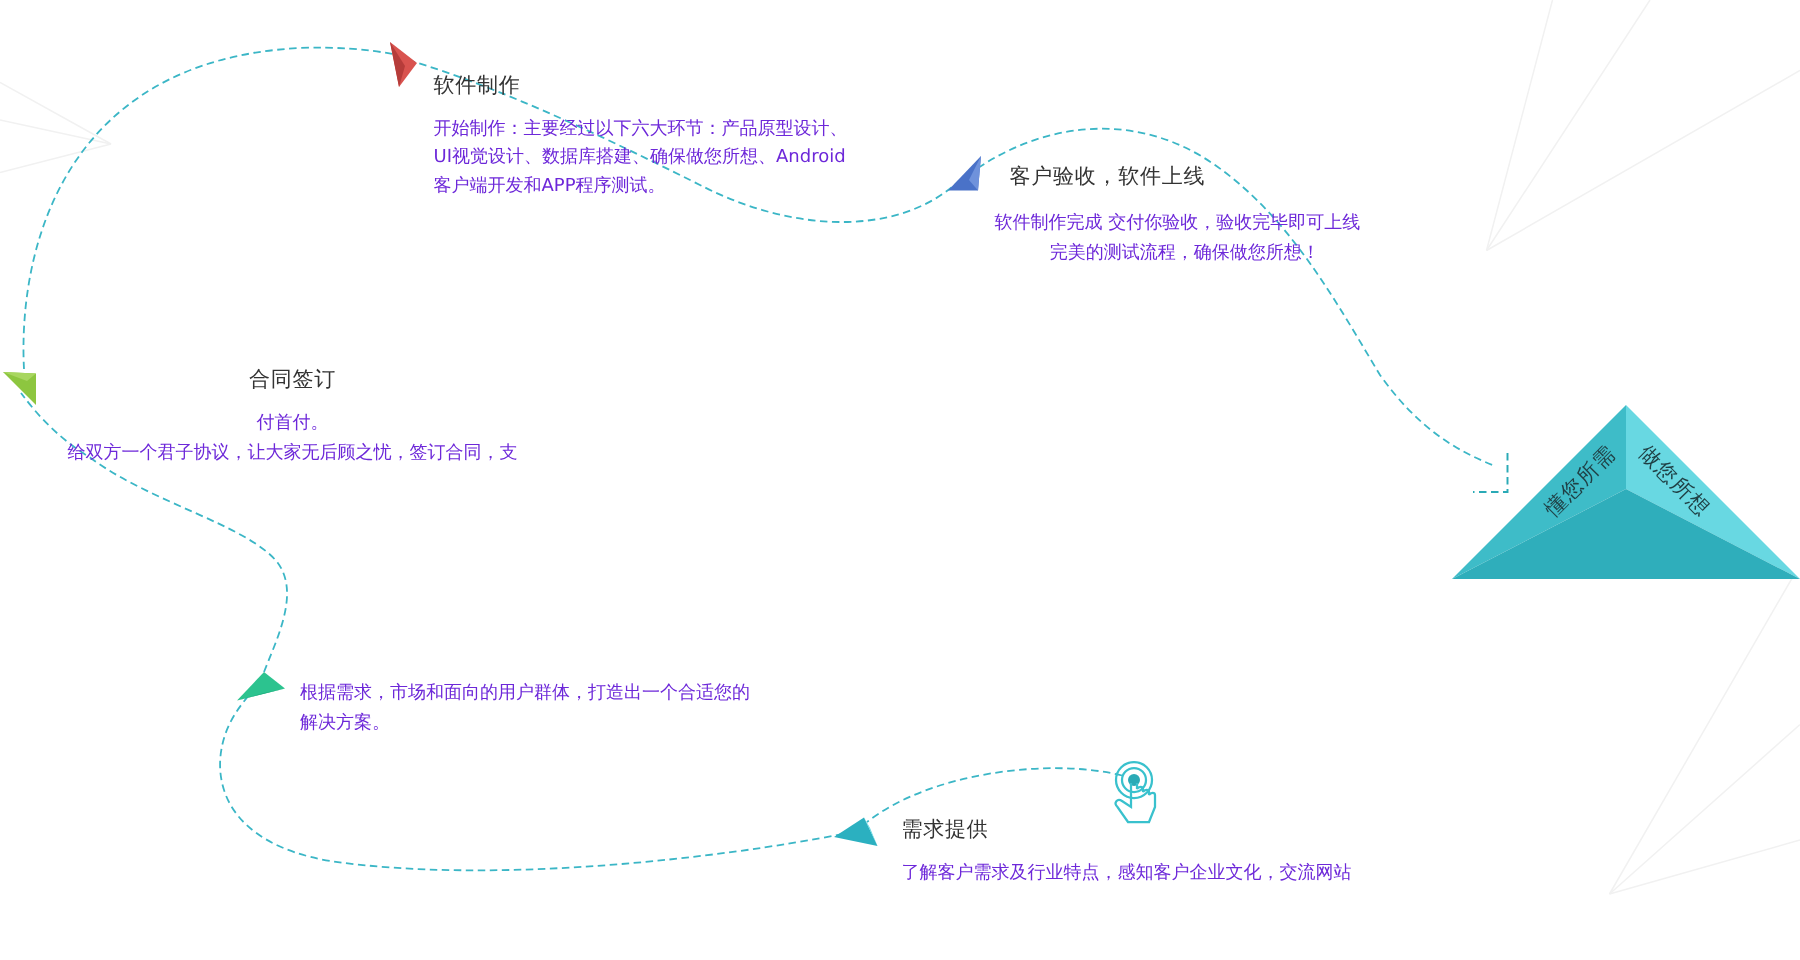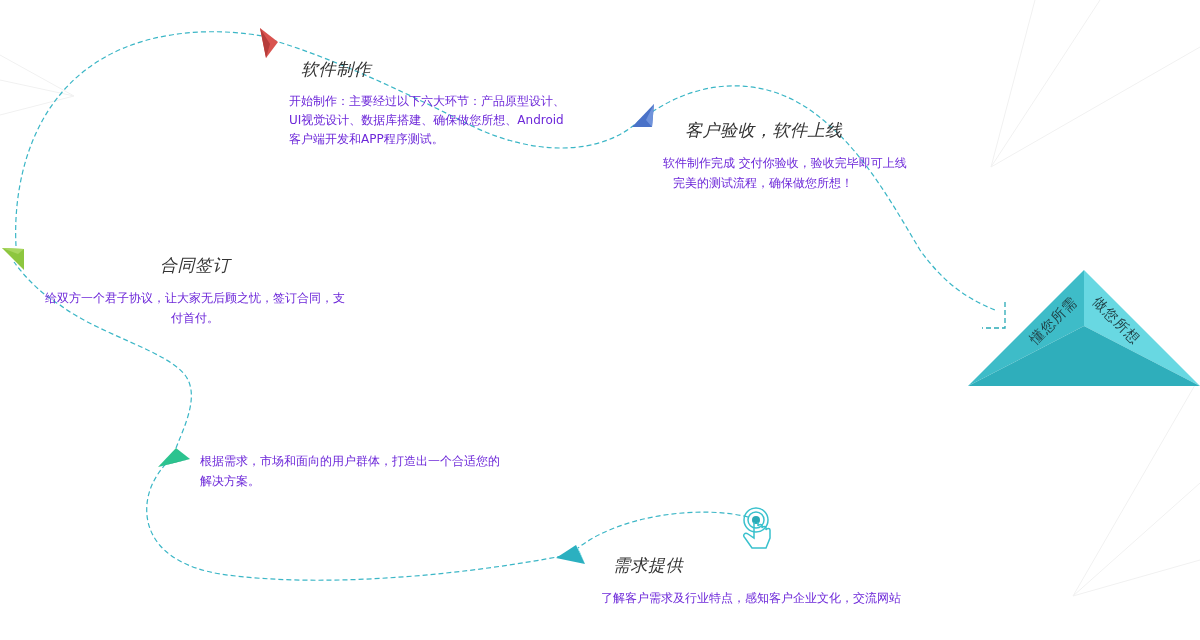--- a/index.html
+++ b/index.html
@@ -5,22 +5,22 @@
   html, body { margin: 0; padding: 0; }
   body {
     width: 1200px; height: 640px; overflow: hidden;
     background: #ffffff; position: relative;
     font-family: "DejaVu Sans", "Liberation Sans", sans-serif;
   }
   #stage { position: absolute; left: 0; top: 0; width: 1200px; height: 640px; }
   svg.layer { position: absolute; left: 0; top: 0; }
   .step { position: absolute; }
   .step-title {
-    font-size: 17px; color: #333333; line-height: 22px; margin: 12px;
-    white-space: nowrap; letter-spacing: 0.5px; font-style: italic;
+    font-size: 14px; color: #333333; line-height: 22px; margin: 0;
+    white-space: nowrap; letter-spacing: 0.5px;
   }
   .step-desc {
     font-size: 12px; color: #6d28d9; line-height: 20px; margin-top: 7px;
   }
   .step-desc div { white-space: nowrap; }
   .pyramid-label {
     position: absolute; font-size: 14px; color: #1f3f44; white-space: nowrap;
     letter-spacing: 1px;
   }
 </style>
@@ -113,29 +113,29 @@
       <div>开始制作：主要经过以下六大环节：产品原型设计、</div>
       <div>UI视觉设计、数据库搭建、确保做您所想、Android</div>
       <div>客户端开发和APP程序测试。</div>
     </div>
   </div>
 
   <div class="step" style="left:673px; top:107px;">
     <div class="step-title">客户验收，软件上线</div>
     <div class="step-desc" style="margin-left:-10px; margin-top:9px;">
       <div>软件制作完成 交付你验收，验收完毕即可上线</div>
-      <div style="padding-left:10px;">完美的测试流程，确保做您所想！</div>
+      <div style="padding-left:10px;text-align:center;">完美的测试流程，确保做您所想！</div>
     </div>
   </div>
 
   <div class="step" style="left:45px; top:242px;text-align:center;">
     <div class="step-title">合同签订</div>
     <div class="step-desc">
+      <div>付首付。</div>
       <div>给双方一个君子协议，让大家无后顾之忧，签订合同，支</div>
-      <div>付首付。</div>
     </div>
   </div>
 
   <div class="step" style="left:200px; top:444px;">
     <div class="step-desc">
       <div>根据需求，市场和面向的用户群体，打造出一个合适您的</div>
       <div>解决方案。</div>
     </div>
   </div>
 

